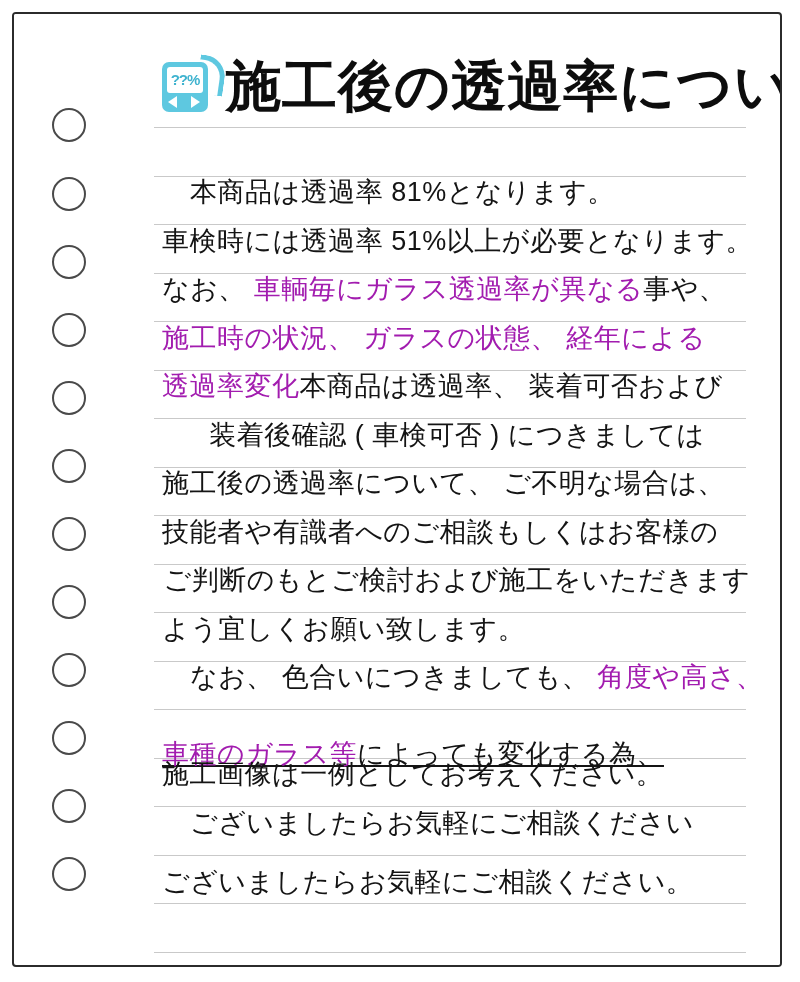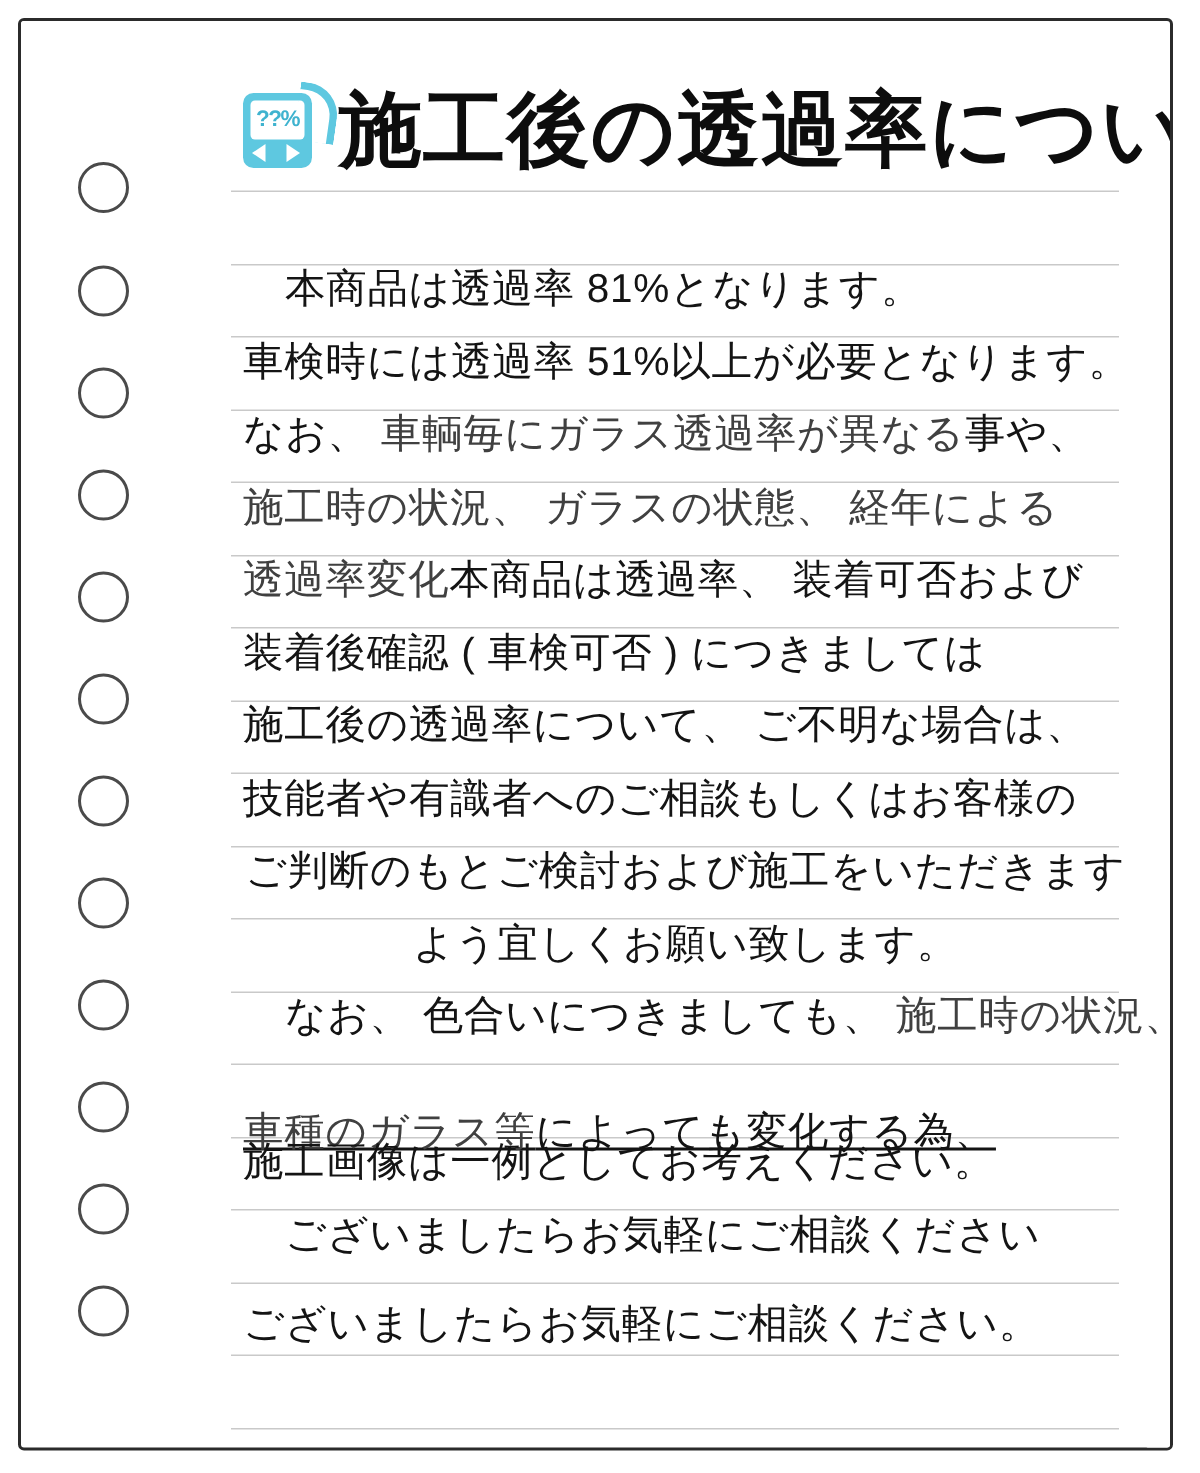--- a/index.html
+++ b/index.html
@@ -161,21 +161,21 @@
     position: absolute;
     left: 8px;
     right: 0;
     font-size: 27px;
     color: #141414;
     white-space: nowrap;
     letter-spacing: 0.5px;
     margin-top: 32px;
   }
   .line.indent { left: 36px; }
-  .pink { color: #404040; }
+  .pink { color: #a21caf; }
 </style>
 </head>
 <body>
 
 <div id="sheet">
 
   <div id="rules">
       <div class="rule" style="top: 113px;"></div>
       <div class="rule" style="top: 162px;"></div>
       <div class="rule" style="top: 210px;"></div>
@@ -223,26 +223,26 @@
       </div>
       <div id="title-text">施工後の透過率について</div>
     </div>
 
     <div id="body-lines">
         <div class="line indent" style="top: 128px;"><span>本商品は透過率 81%となります。</span></div>
         <div class="line" style="top: 177px;"><span>車検時には透過率 51%以上が必要となります。</span></div>
         <div class="line" style="top: 225px;"><span>なお、</span><span class="pink"> 車輌毎にガラス透過率が異なる</span><span>事や、</span></div>
         <div class="line" style="top: 274px;"><span class="pink">施工時の状況、 ガラスの状態、 経年による</span></div>
         <div class="line" style="top: 322px;"><span class="pink">透過率変化</span><span>本商品は透過率、 装着可否および</span></div>
-        <div class="line" style="top: 371px;"><span>装着後確認 ( 車検可否 ) につきましては</span></div>
+        <div class="line" style="top: 371px; text-align: center;"><span>装着後確認 ( 車検可否 ) につきましては</span></div>
         <div class="line" style="top: 419px;"><span>施工後の透過率について、 ご不明な場合は、</span></div>
         <div class="line" style="top: 468px;"><span>技能者や有識者へのご相談もしくはお客様の</span></div>
         <div class="line" style="top: 516px; text-align: center;"><span>ご判断のもとご検討および施工をいただきます</span></div>
-        <div class="line" style="top: 565px; text-align: center;"><span>よう宜しくお願い致します。</span></div>
-        <div class="line indent" style="top: 613px;"><span>なお、 色合いにつきましても、</span><span class="pink"> 施工時の状況、</span></div>
+        <div class="line" style="top: 565px;"><span>よう宜しくお願い致します。</span></div>
+        <div class="line indent" style="top: 613px;"><span>なお、 色合いにつきましても、</span><span class="pink"> 角度や高さ、</span></div>
         <div class="line" style="top: 690px; text-decoration: underline;"><span class="pink">車種のガラス等</span><span>によっても変化する為、</span></div>
         <div class="line" style="top: 710px;"><span>施工画像は一例としてお考えください。</span></div>
         <div class="line indent" style="top: 759px;"><span>ございましたらお気軽にご相談ください</span></div>
         <div class="line" style="top: 818px;"><span>ございましたらお気軽にご相談ください。</span></div>
       </div>
 
   </div>
 </div>
 
 </body></html>

